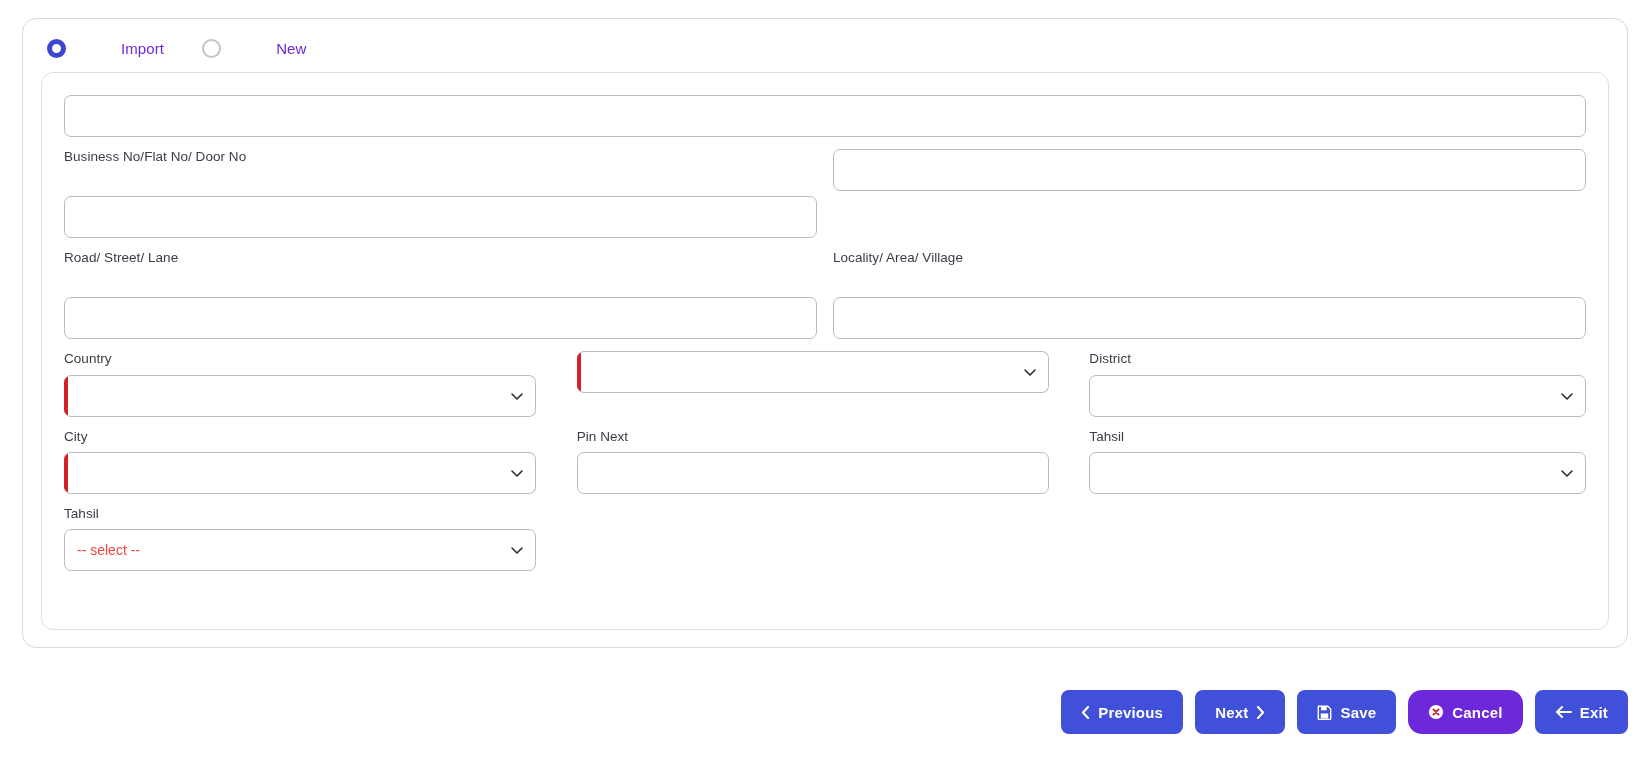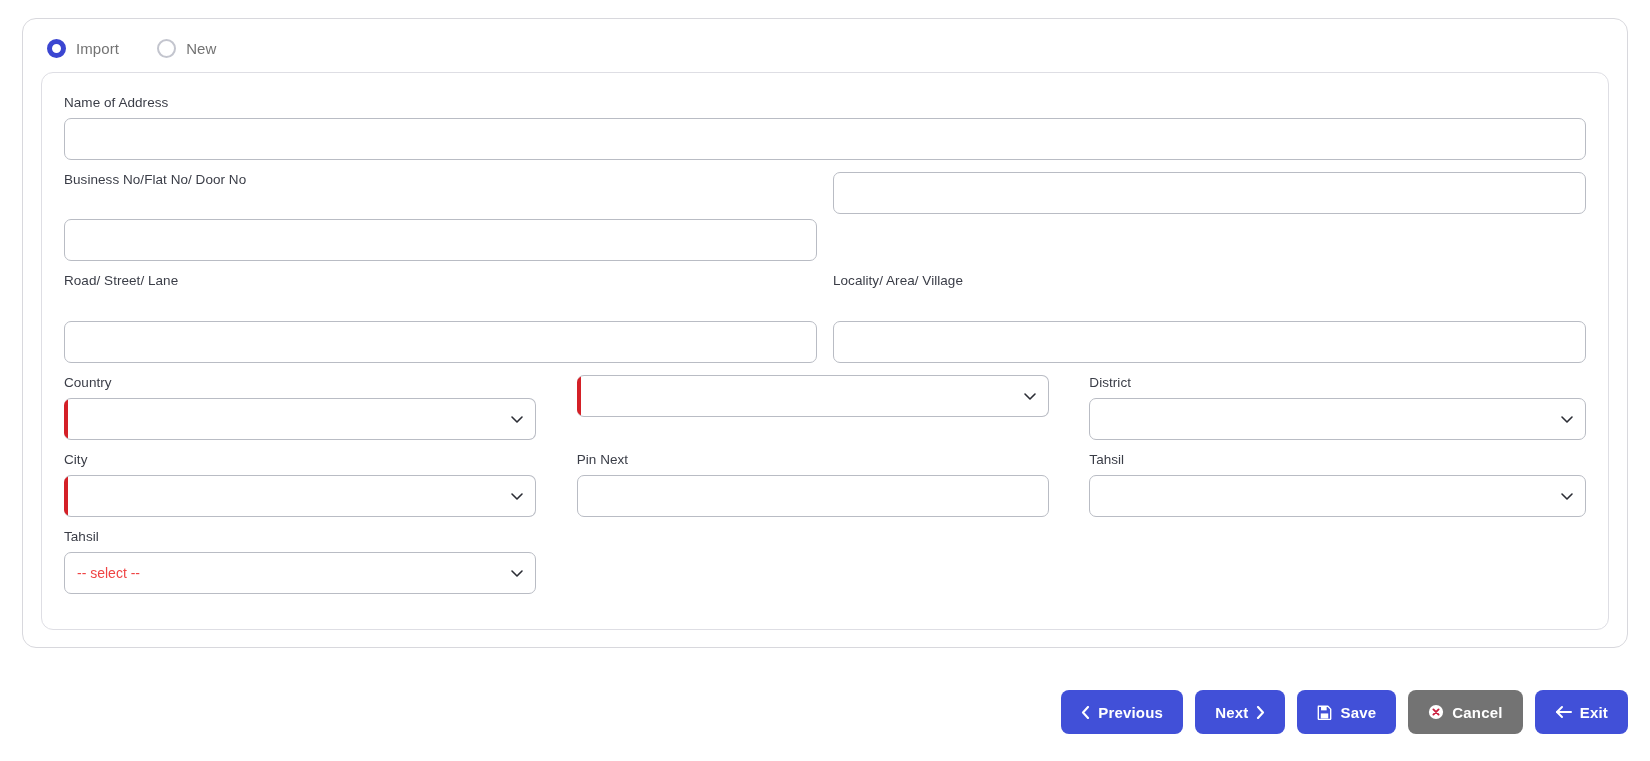--- a/index.html
+++ b/index.html
@@ -46,22 +46,23 @@
     display: inline-block;
     position: relative;
     flex: none;
   }
   .radio-circle.checked {
     border: 5px solid #3b46d1;
     background: #fff;
   }
   .radio-label {
     font-size: 15px;
-    color: #737373;
+    color: #6d28d9;
     letter-spacing: .1px;
+    margin-left: 45px;
   }
 
   
   .inner-card {
     border: 1px solid #dedee4;
     border-radius: 12px;
     padding: 22px 22px 26px 22px;
     height: 558px;
   }
 
@@ -154,21 +155,21 @@
     font-family: "Liberation Sans", sans-serif;
     display: inline-flex;
     align-items: center;
     justify-content: center;
     gap: 8px;
     padding: 0 20px;
     cursor: pointer;
     letter-spacing: .2px;
   }
   .btn-primary { background: #4150d8; }
-  .btn-danger  { background: #737373; }
+  .btn-danger  { background: #6d28d9; border-radius: 14px; }
   .btn .ic { display: inline-flex; align-items: center; }
   .btn .ic svg { display: block; }
 </style>
 </head>
 <body>
 
 <div class="page">
 
   <div class="outer-card">
 
@@ -180,21 +181,20 @@
       <label class="radio-opt">
         <span class="radio-circle"></span>
         <span class="radio-label">New</span>
       </label>
     </div>
 
     <div class="inner-card">
 
       <div class="row">
         <div class="field w-full">
-          <span class="f-label">Name of Address</span>
           <input class="f-input" type="text" value="" placeholder="" style="">
         </div>
       </div>
 
       <div class="row">
         <div class="field w-half">
           <span class="f-label">Business No/Flat No/ Door No</span>
           <input class="f-input" type="text" value="" style="">
         </div>
         <div class="field w-half">

